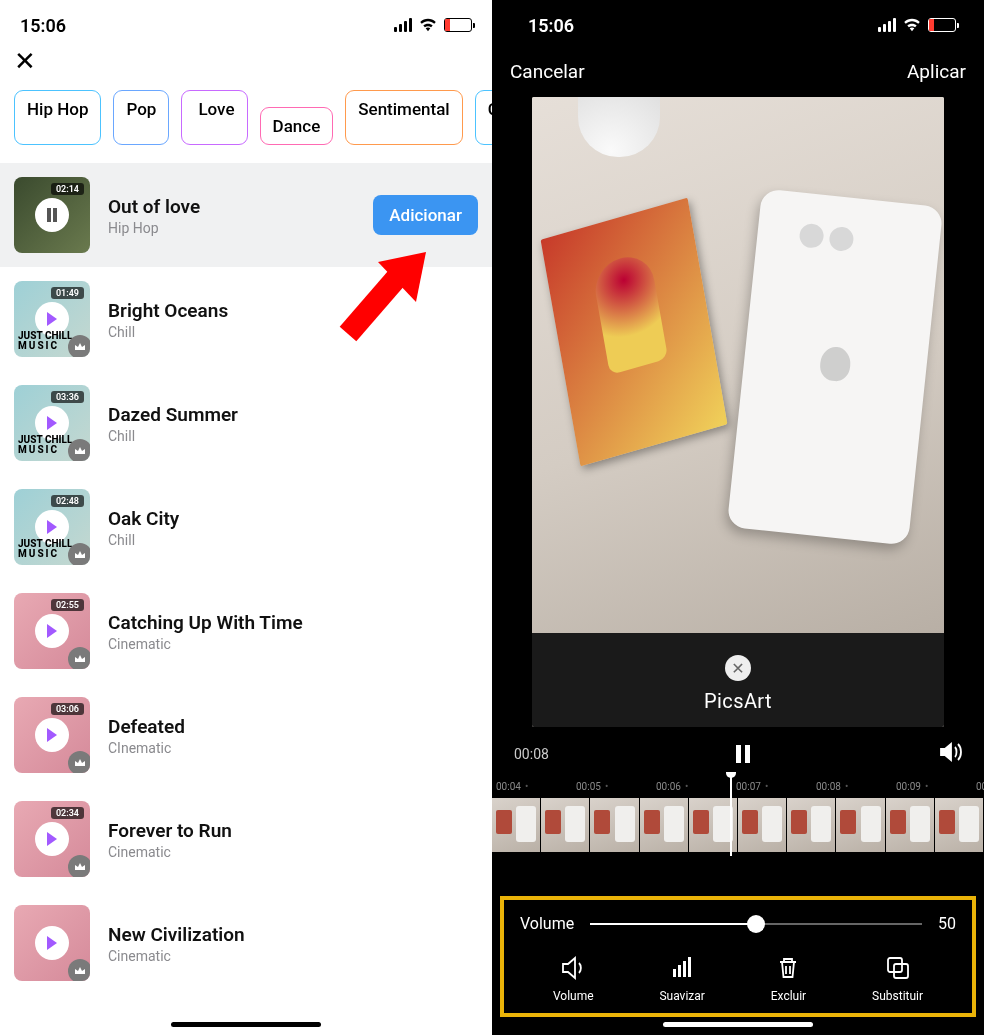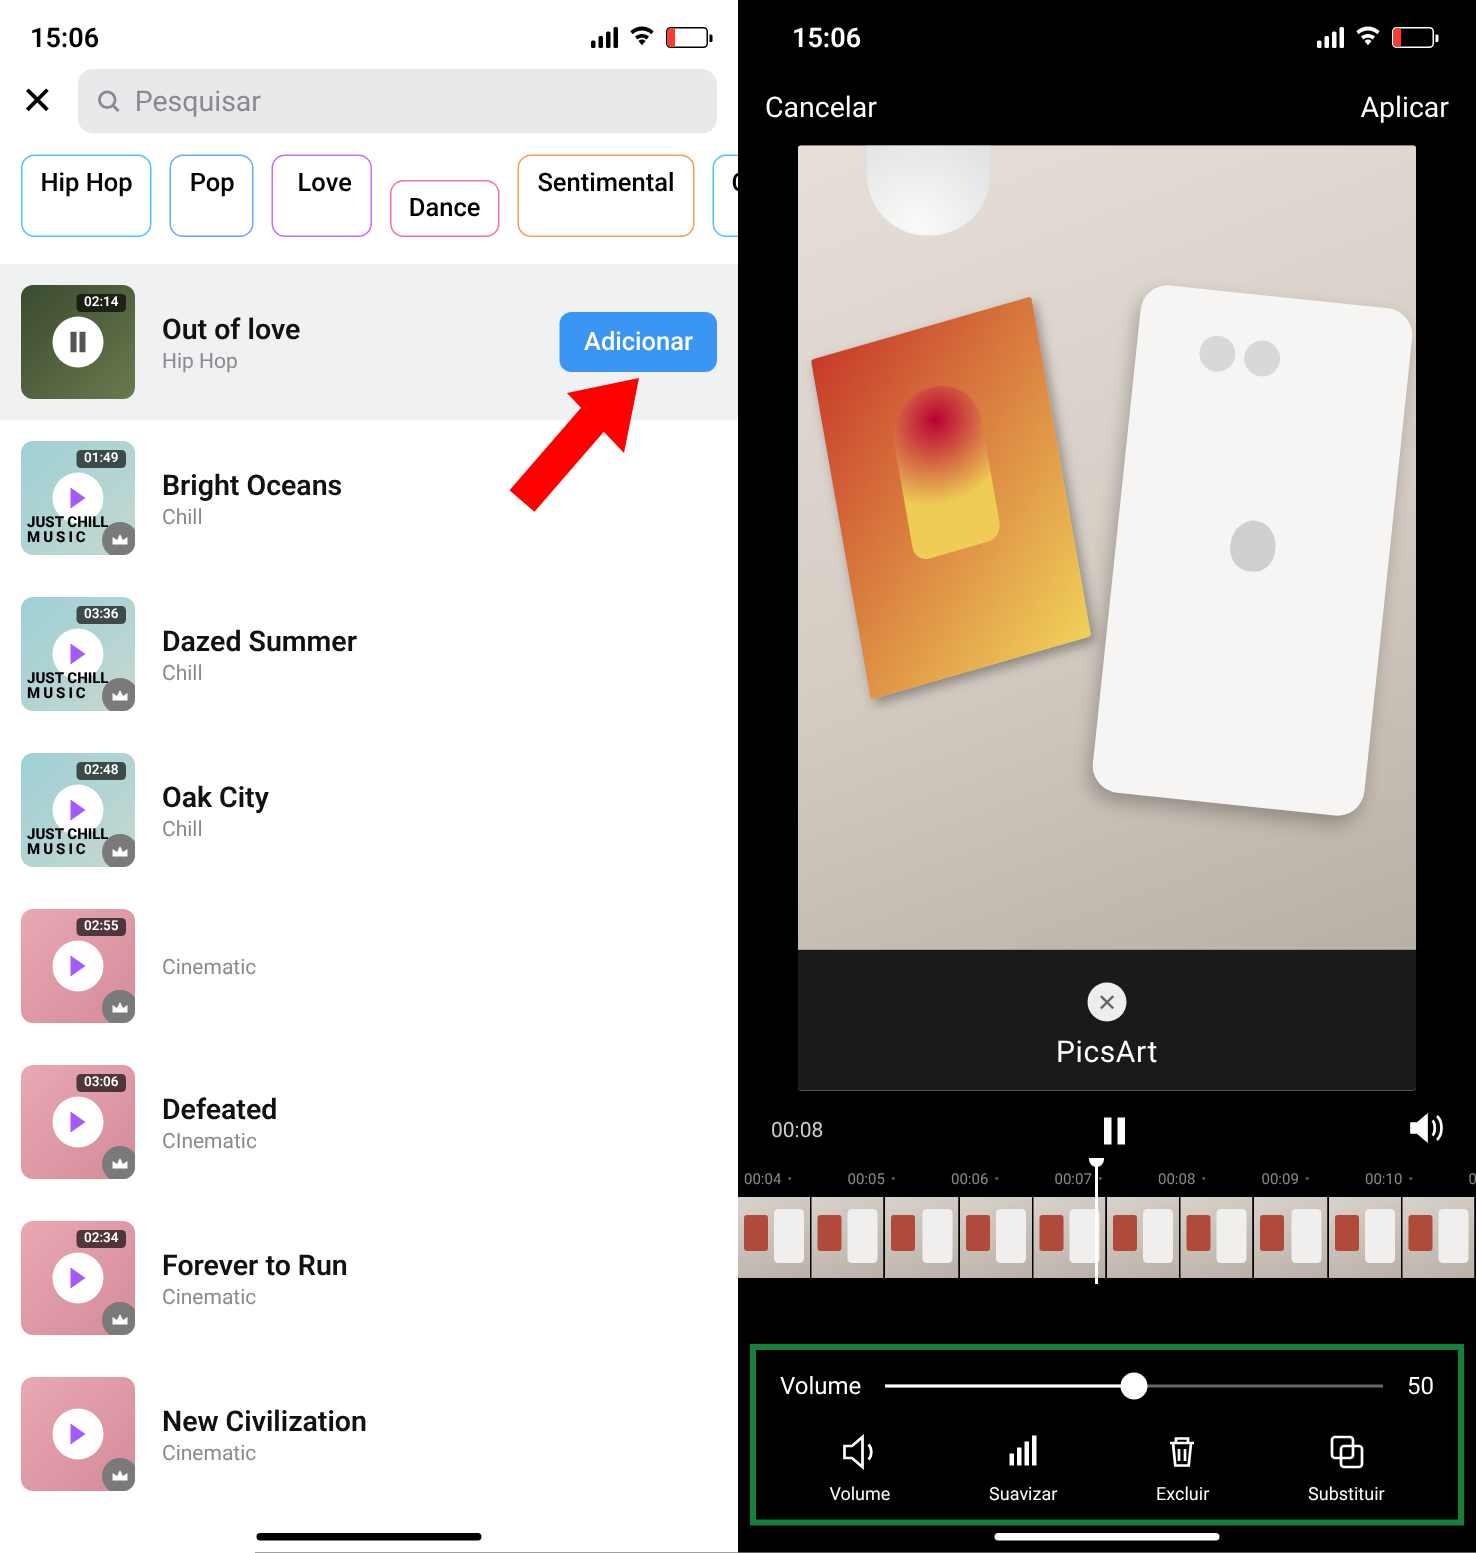--- a/index.html
+++ b/index.html
@@ -72,33 +72,33 @@
 .lamp-base { position:absolute; top:0; left:46px; width:82px; height:60px; background: radial-gradient(circle at 40% 90%, #fafafa, #e0e0e0); border-radius: 0 0 40px 40px; }
 .desk-bottom { height: 15%; background: #1a1a1a; }
 .close-chip { position: absolute; bottom: 46px; left: 50%; transform: translateX(-50%); width: 26px; height: 26px; border-radius: 50%; background: #eee; display:flex; align-items:center; justify-content:center; color:#666; font-size:16px; }
 .watermark { position: absolute; bottom: 14px; left: 50%; transform: translateX(-50%); color: #fff; font-size: 20px; font-weight: 400; letter-spacing: .4px; }
 
 .play-controls { display: flex; align-items: center; justify-content: space-between; padding: 14px 22px 8px; color: #fff; }
 .time-txt { font-size: 14px; color: #ccc; }
 .pc-pause { display:flex; gap:4px; }
 .pc-pause span { width:5px; height:18px; background:#fff; }
 
-.timeline-ruler { display: flex; font-size: 10px; color: #8a8a8a; padding: 6px 4px 4px; gap: 7px; overflow:hidden; }
+.timeline-ruler { display: flex; font-size: 10px; color: #8a8a8a; padding: 6px 4px 4px; gap: 18px; overflow:hidden; }
 .tick { flex: 0 0 auto; display:flex; align-items:center; gap:4px; }
 .tick .dot { color:#555; }
 
 .timeline-strip { height: 54px; display: flex; position: relative; margin-top: 2px; }
 .frame { flex: 1 0 auto; width: 49px; background: linear-gradient(160deg, #d9d2cb, #b9b0a6); border-right: 1px solid #000; position: relative; }
 .frame::before { content:''; position:absolute; left:4px; top:12px; width:16px; height:24px; background:#b04a3a; border-radius:2px; }
 .frame::after { content:''; position:absolute; right:4px; top:8px; width:20px; height:36px; background:#f0efed; border-radius:3px; }
 .playhead { position: absolute; top: -24px; left: 238px; width: 2px; height: 82px; background: #fff; }
 .playhead::before { content:''; position:absolute; top:-2px; left:-4px; width:10px; height:6px; background:#fff; border-radius: 0 0 5px 5px; }
 
 
-.red-box { position: absolute; left: 8px; right: 8px; bottom: 18px; border: 4px solid #15803d; padding: 14px 16px 10px; }
+.red-box { position: absolute; left: 8px; right: 8px; bottom: 18px; border: 4px solid #eab308; padding: 14px 16px 10px; }
 .vol-row { display: flex; align-items: center; gap: 16px; color: #fff; font-size: 16px; }
 .vol-track { flex: 1; height: 2px; background: #666; position: relative; }
 .vol-fill { position:absolute; left:0; top:0; height:100%; width:50%; background:#fff; }
 .vol-knob { position:absolute; top:50%; left:50%; transform:translate(-50%,-50%); width:18px; height:18px; border-radius:50%; background:#fff; }
 .tool-row { display:flex; justify-content:space-around; margin-top:22px; }
 .tool { display:flex; flex-direction:column; align-items:center; gap:8px; color:#fff; font-size:12px; }
 .tool svg { width:26px; height:26px; }
 </style>
 </head>
 <body>
@@ -117,27 +117,20 @@
             <path d="M12 17l-3-3.8c1.7-1.5 4.3-1.5 6 0L12 17zm-6-7.5C9 6.5 15 6.5 18 9.5l-2 2.5c-2.2-2-5.8-2-8 0L6 9.5zM2 5C7.5-.5 16.5-.5 22 5l-2 2.5C15.6 3.2 8.4 3.2 4 7.5L2 5z"></path>
           </svg></span>
       <span class="battery">
           <span class="battery-fill"></span>
         </span>
     </div>
   </div>
 
   <div class="search-row">
     <span class="close-x">✕</span>
-    <div class="search-box">
-      <svg class="search-mag" viewBox="0 0 24 24" fill="none" stroke="#8a8a8e" stroke-width="2.5">
-          <circle cx="10" cy="10" r="7"></circle>
-          <line x1="20" y1="20" x2="15" y2="15"></line>
-        </svg>
-      <span>Pesquisar</span>
-    </div>
   </div>
 
   <div class="chips">
     <span class="chip c0">Hip Hop</span>
     <span class="chip c1">Pop</span>
     <span class="chip c2">Love</span>
     <span class="chip c3">Dance</span>
     <span class="chip c4">Sentimental</span>
     <span class="chip c5">Ch</span>
   </div>
@@ -227,20 +220,21 @@
               <path d="M1 0 L11 7 L1 14 Z" fill="#a259ff"></path>
             </svg>
           </span>
           <span class="crown">
             <svg width="12" height="10" viewBox="0 0 12 10" fill="#fff">
               <path d="M1 8 L1 3 L4 5 L6 1 L8 5 L11 3 L11 8 Z"></path>
             </svg>
           </span>
         </div>
         <div class="song-info">
+          <span class="song-title">Catching Up With Time</span>
           <span class="song-genre">Cinematic</span>
         </div>
       </div>
       <div class="song-row">
         <div class="thumb pink">
           <span class="dur-badge">03:06</span>
           <span class="play-circle">
             <svg width="12" height="14" viewBox="0 0 12 14">
               <path d="M1 0 L11 7 L1 14 Z" fill="#a259ff"></path>
             </svg>

